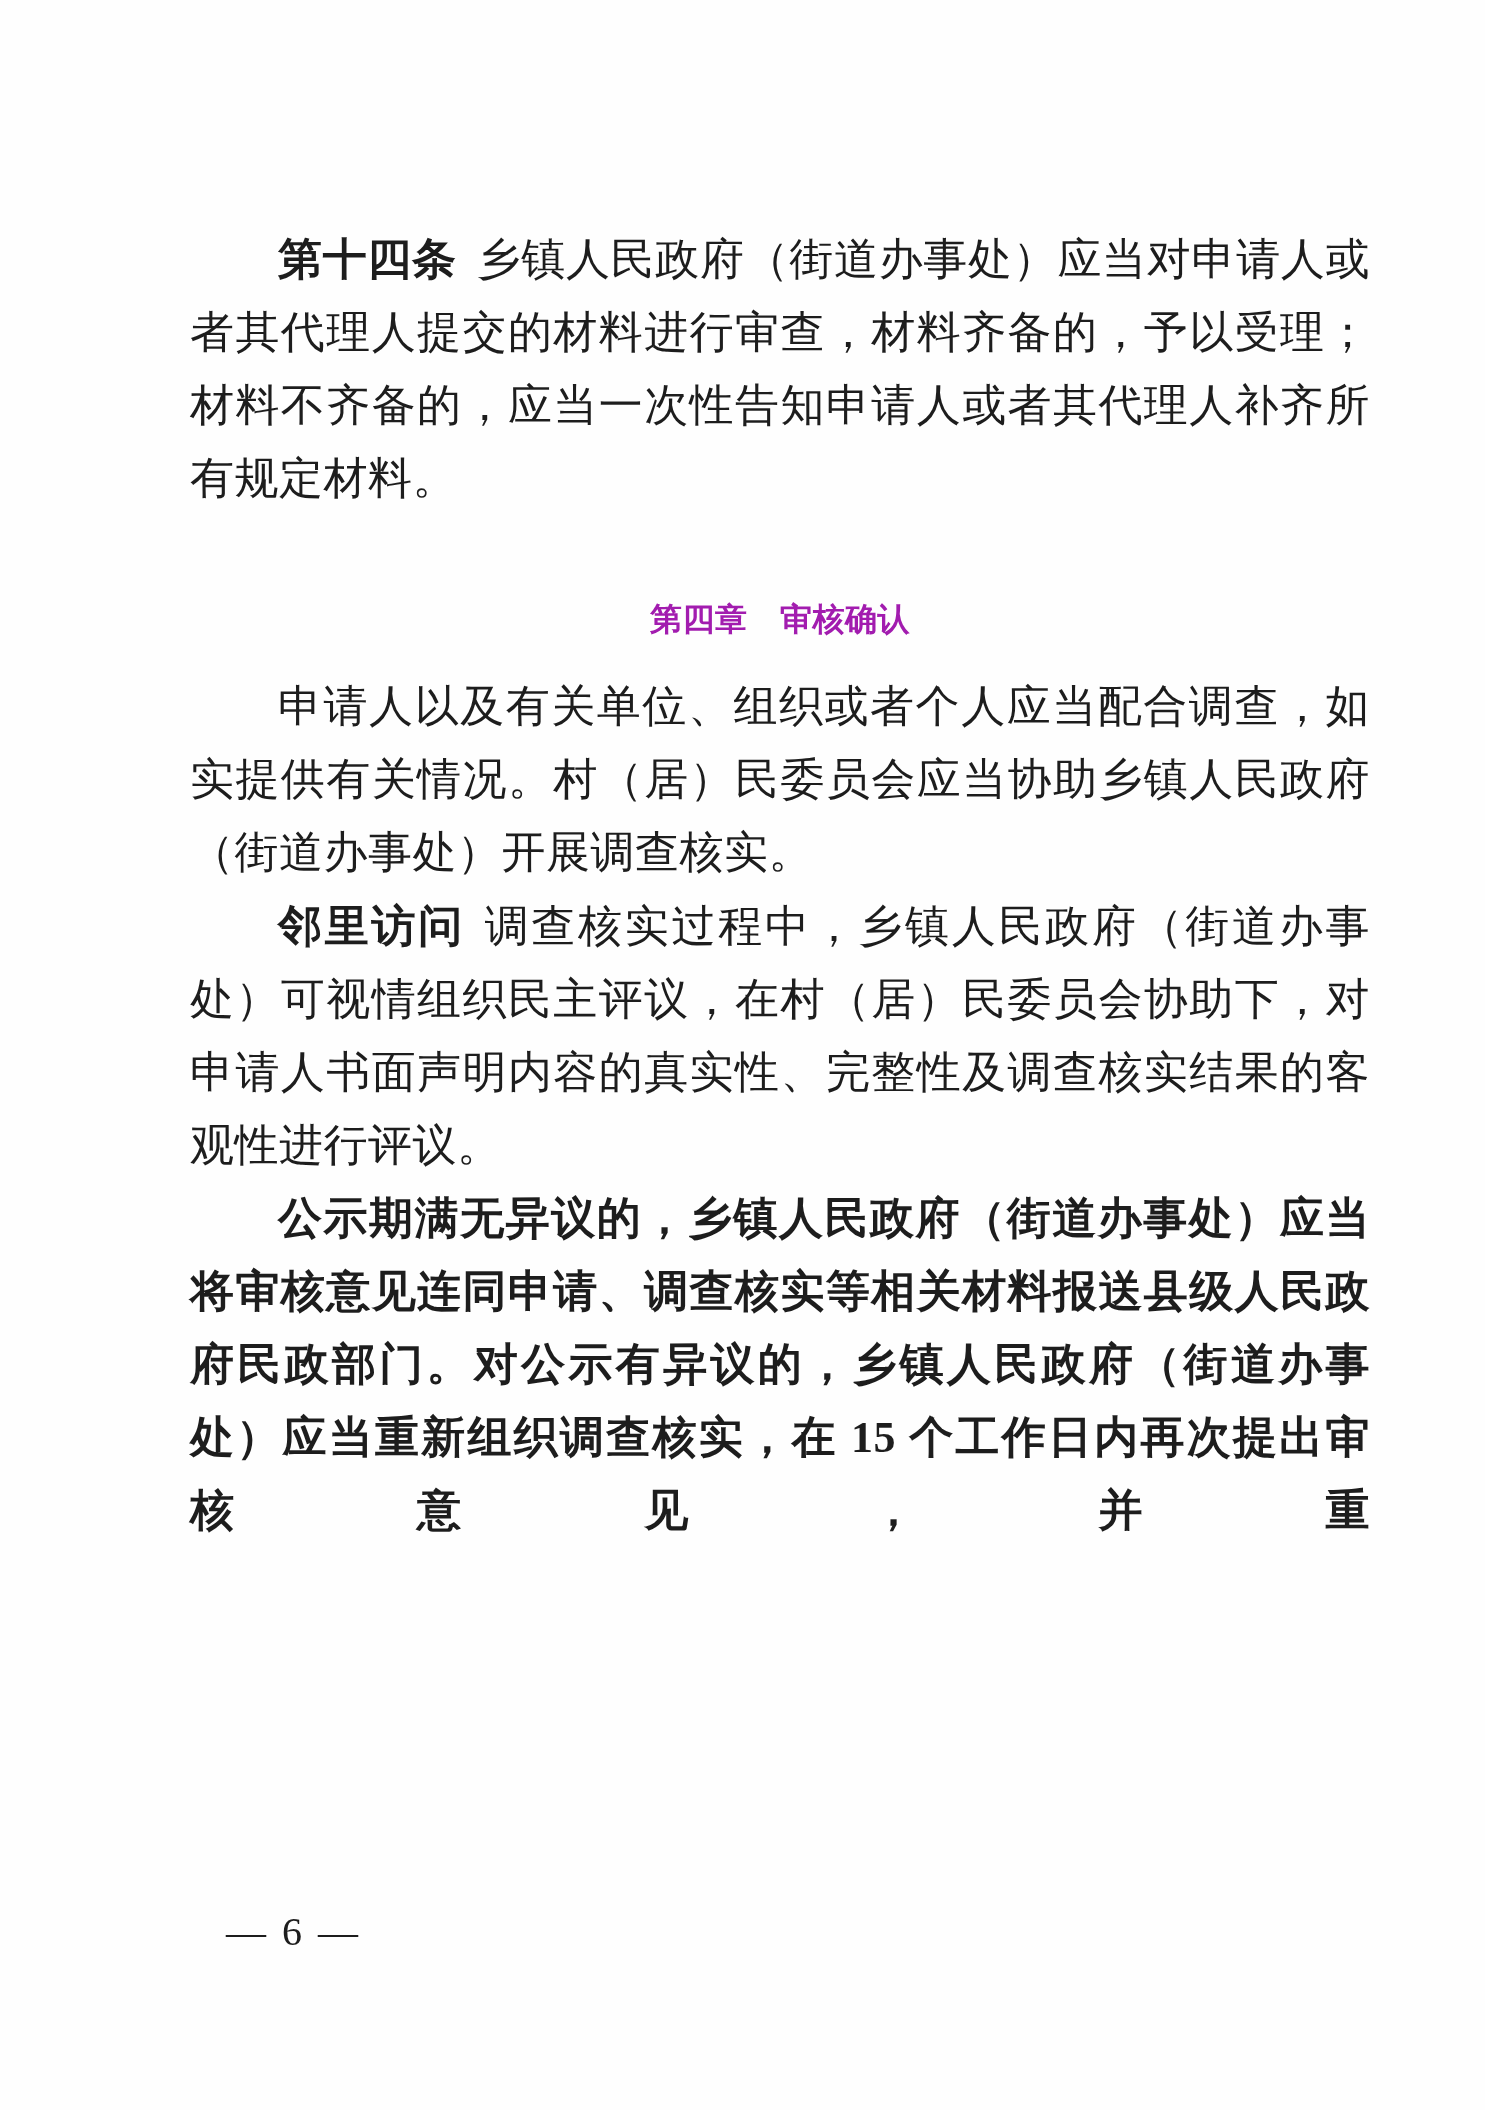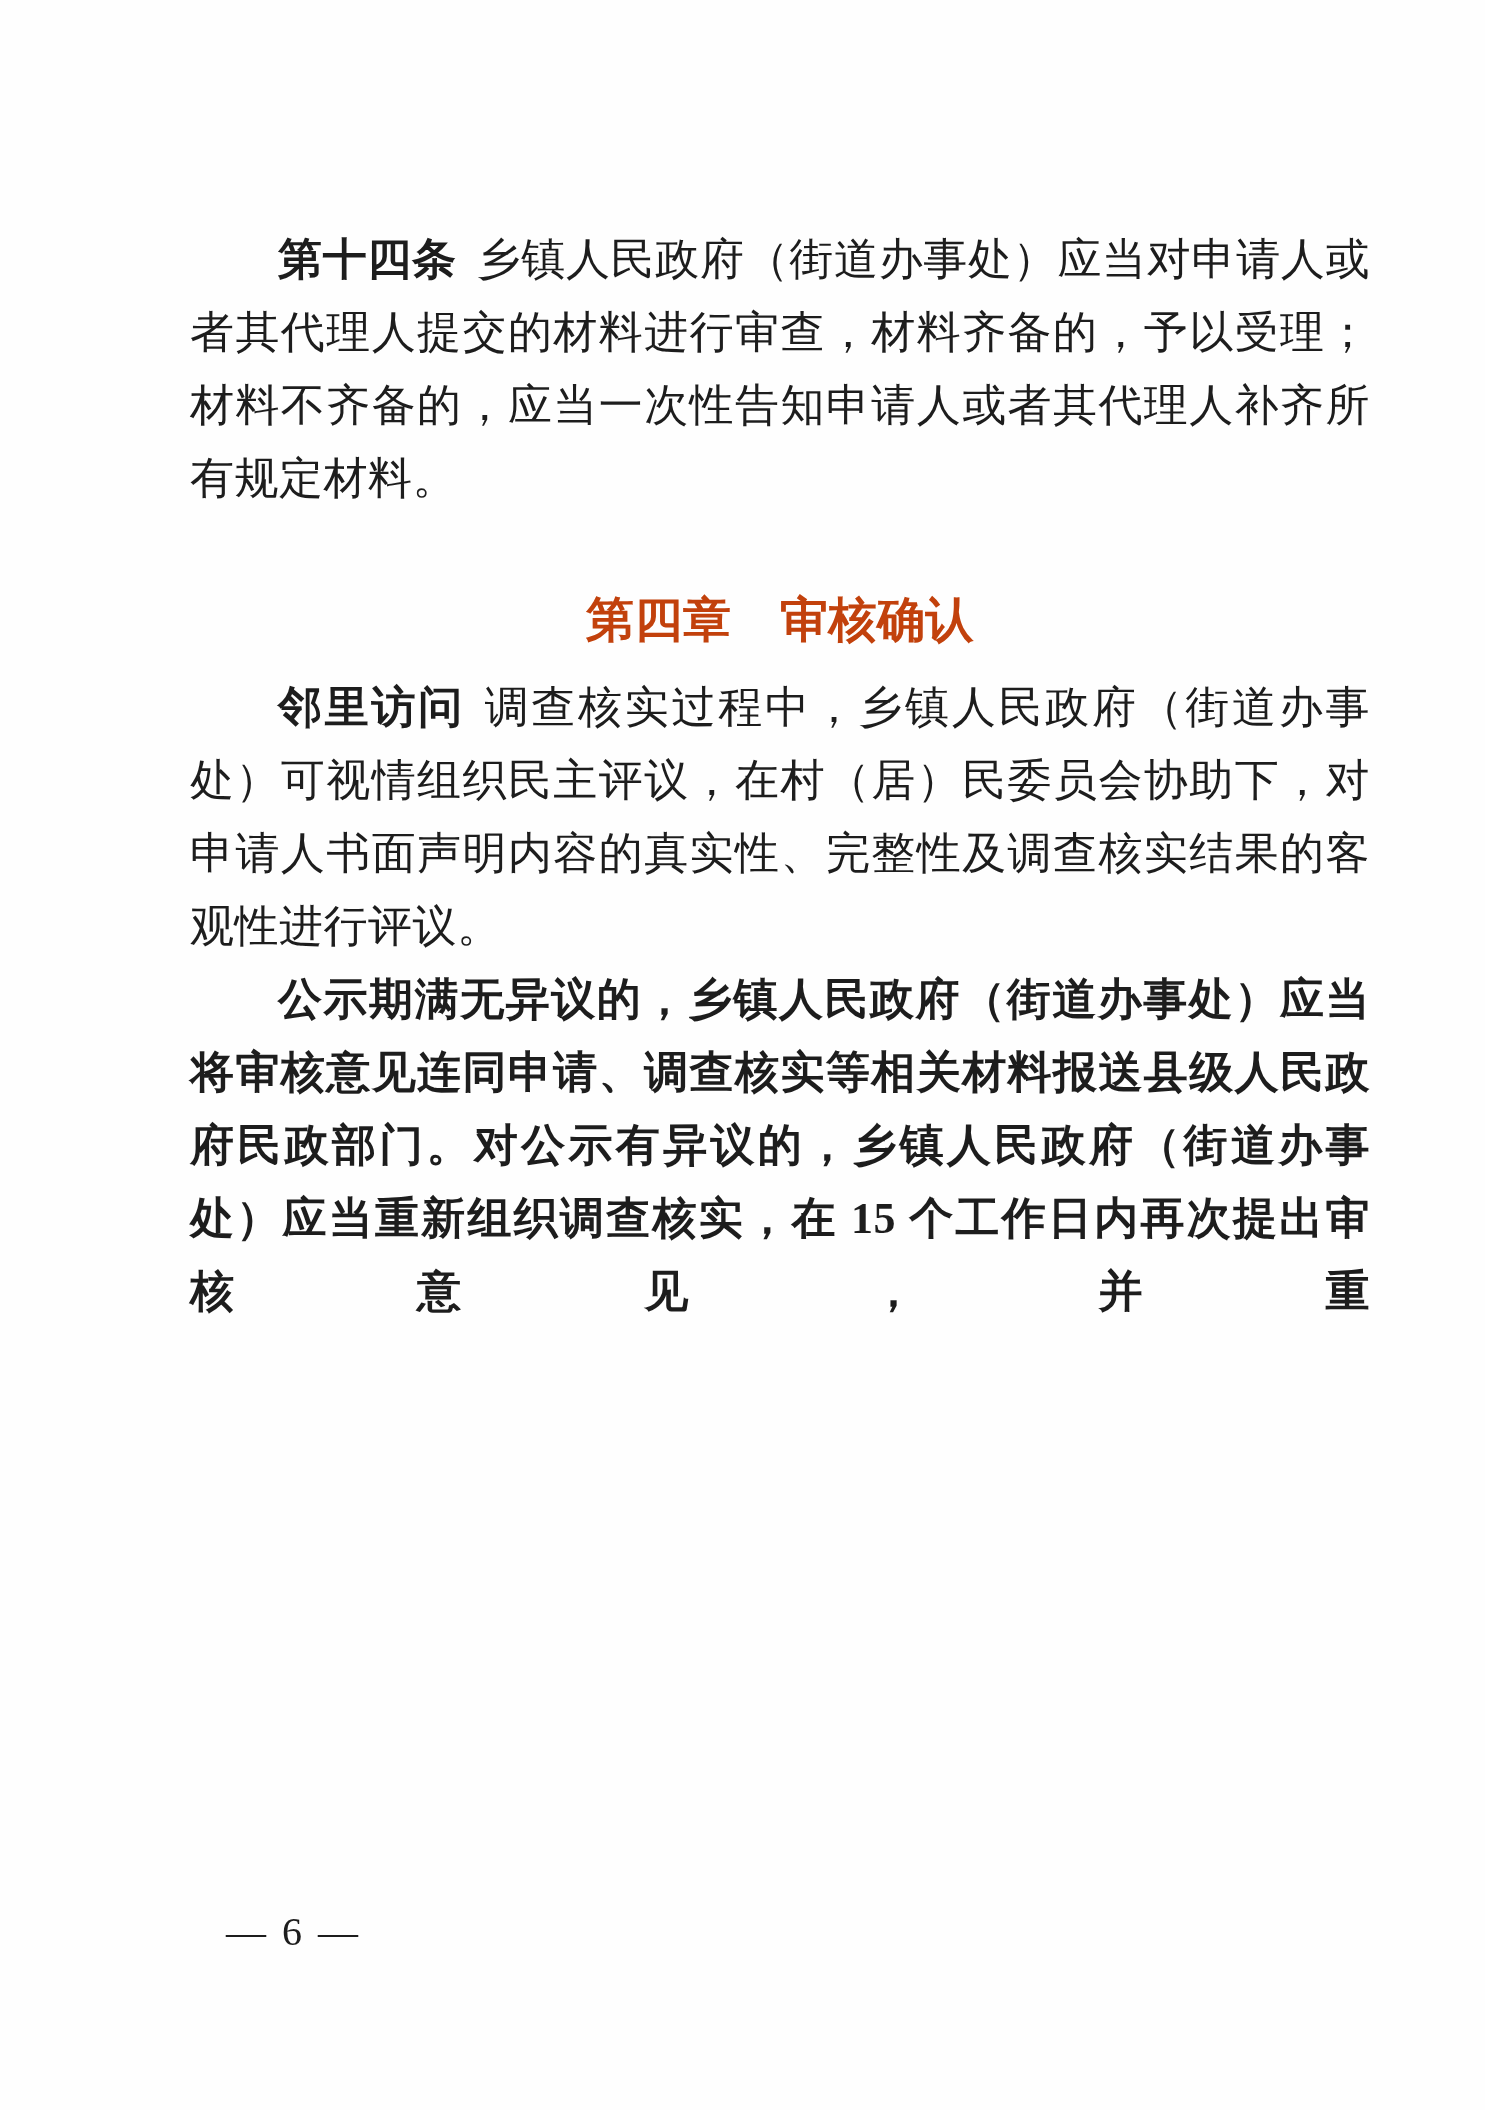--- a/index.html
+++ b/index.html
@@ -31,23 +31,23 @@
     font-weight: 700;
     margin-right: 0.45em;
   }
   p.para .lead:empty { margin-right: 0; display: none; }
   h2.chapter {
     margin: 68px 0 14px 0;
     text-align: center;
     text-indent: 0;
     font-family: "Liberation Sans", "DejaVu Sans", sans-serif;
     font-weight: 700;
-    font-size: 48px;
+    font-size: 32px;
     line-height: 73px;
-    color: #c2410c;
+    color: #a21caf;
   }
   .continues { text-align-last: justify; font-weight: bold; }
   .footer {
     position: absolute;
     left: 226px;
     top: 1908px;
     font-family: "Liberation Serif", "DejaVu Serif", serif;
     font-size: 40px;
     line-height: 48px;
     letter-spacing: 3px;
@@ -58,20 +58,21 @@
 <body>
 
 <div class="page">
   <div class="content">
 
     <p class="para"><b class="lead">第十四条</b><span>乡镇人民政府（街道办事处）应当对申请人或者其代理人提交的材料进行审查，材料齐备的，予以受理；材料不齐备的，应当一次性告知申请人或者其代理人补齐所有规定材料。</span></p>
 
     <h2 class="chapter">第四章　审核确认</h2>
 
 
+    <p class="para"><span>申请人以及有关单位、组织或者个人应当配合调查，如实提供有关情况。村（居）民委员会应当协助乡镇人民政府（街道办事处）开展调查核实。</span></p>
 
     <p class="para"><b class="lead">邻里访问</b><span>调查核实过程中，乡镇人民政府（街道办事处）可视情组织民主评议，在村（居）民委员会协助下，对申请人书面声明内容的真实性、完整性及调查核实结果的客观性进行评议。</span></p>
 
 
     <p class="para continues"><span>公示期满无异议的，乡镇人民政府（街道办事处）应当将审核意见连同申请、调查核实等相关材料报送县级人民政府民政部门。对公示有异议的，乡镇人民政府（街道办事处）应当重新组织调查核实，在 15 个工作日内再次提出审核意见，并重</span></p>
 
   </div>
 
   <div class="footer">— 6 —</div>
 </div>

